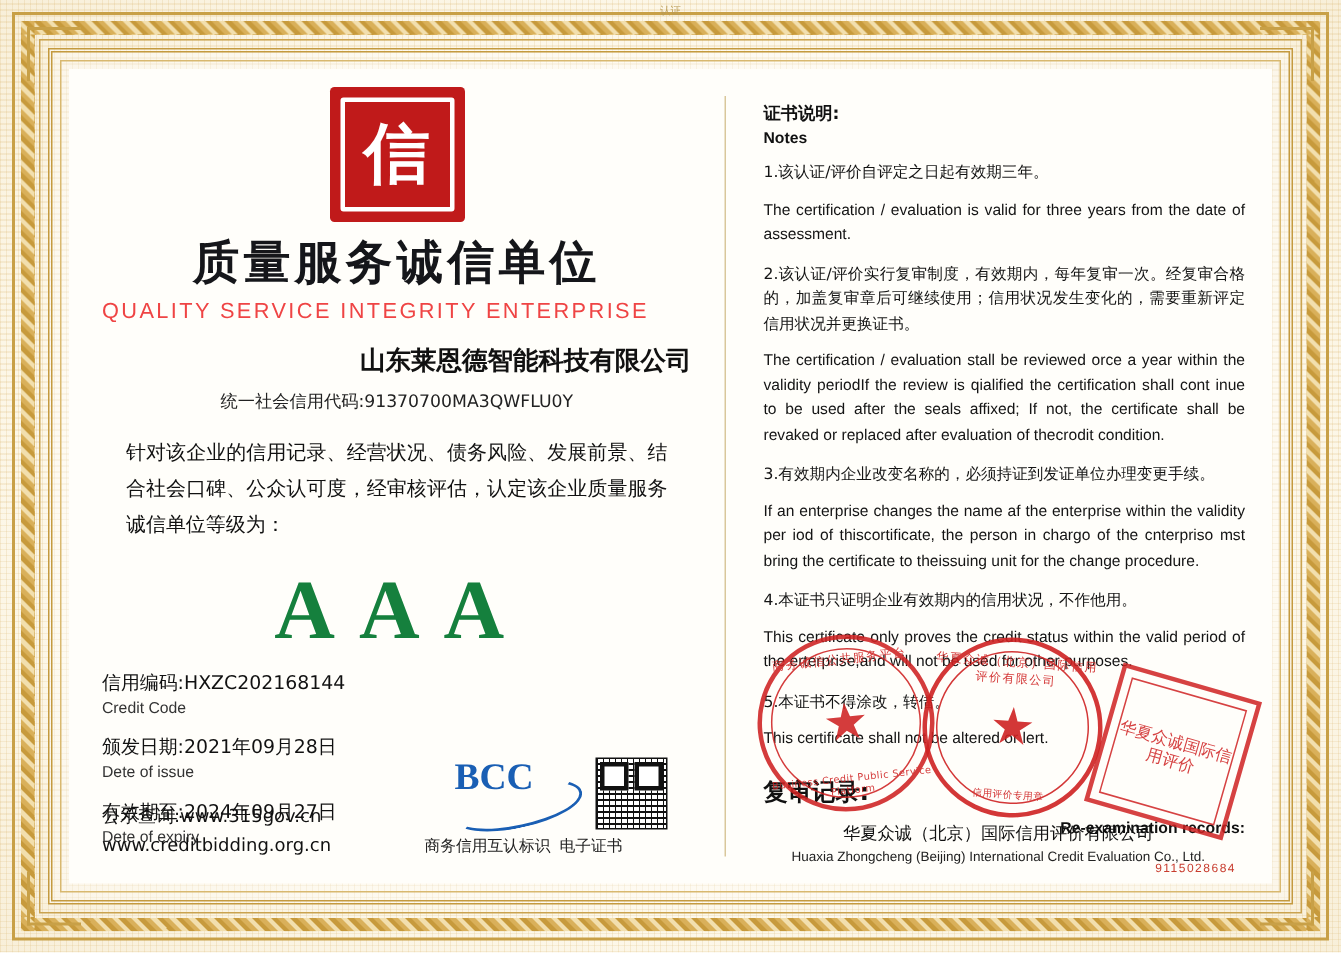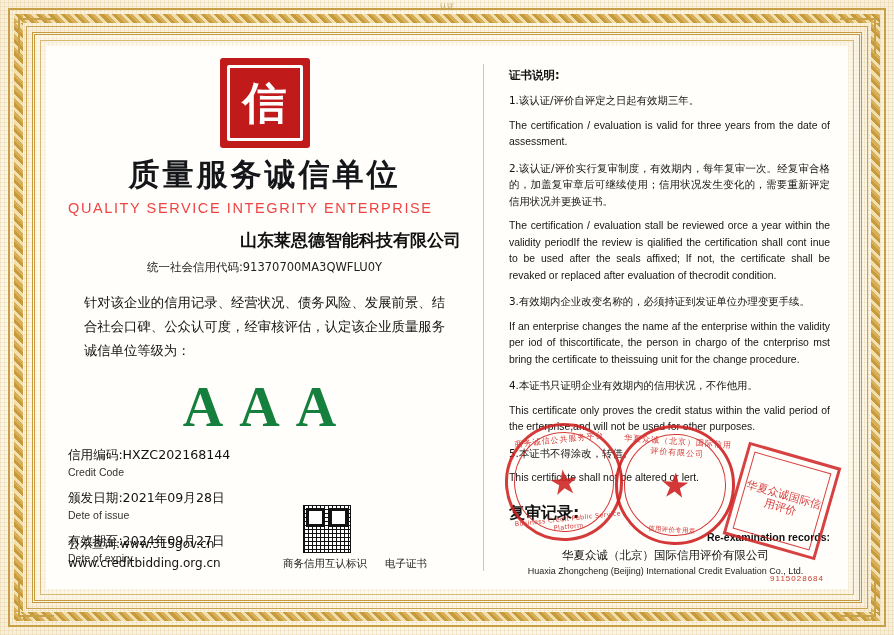--- a/index.html
+++ b/index.html
@@ -133,21 +133,21 @@
       linear-gradient(0deg,#111 1px,transparent 1px);
     background-size:4px 4px;
     background-color:#fff;border:1px solid #111;
     position:relative;
   }
   .qr:before,.qr:after{
     content:"";position:absolute;width:13px;height:13px;border:3px solid #111;background:#fff;
   }
   .qr:before{left:2px;top:2px;}
   .qr:after{right:2px;top:2px;}
-  .qr-labels{position:absolute;right:10px;bottom:18px;width:190px;display:flex;gap:18px;}
+  .qr-labels{position:absolute;right:10px;bottom:18px;width:190px;display:flex;gap:6px;}
   .qr-labels span{font-size:10.5px;color:#222;font-family:"DejaVu Sans", sans-serif;}
   .links{position:absolute;left:22px;bottom:16px;font-size:12px;line-height:19px;color:#111;font-family:"DejaVu Sans", sans-serif;}
 
   
   .notes-title{font-size:11.5px;font-weight:bold;color:#111;font-family:"DejaVu Sans", sans-serif;}
   .notes-title-en{font-size:10.5px;font-weight:bold;color:#111;margin-top:3px;}
   .note{font-size:10.4px;line-height:16.5px;color:#141414;margin-top:9px;font-family:"DejaVu Sans", sans-serif;text-align:justify;}
   .note.en{font-family:"Liberation Sans", sans-serif;}
   .reexam{margin-top:16px;}
   .reexam .cn{font-size:16px;font-weight:bold;color:#111;font-family:"DejaVu Sans", sans-serif;}
@@ -243,35 +243,40 @@
       <div class="field">
         <div class="v">颁发日期:2021年09月28日</div>
         <div class="l">Dete of issue</div>
       </div>
       <div class="field">
         <div class="v">有效期至:2024年09月27日</div>
         <div class="l">Dete of expiry</div>
       </div>
 
       <div class="qr-block">
+        <div class="bcc">
+          <div class="bcc-text">BCC</div>
+          <div class="bcc-arc"></div>
+        </div>
         <div class="qr"></div>
       </div>
       <div class="qr-labels">
         <span>商务信用互认标识</span>
         <span>电子证书</span>
       </div>
 
       <div class="links">
         <div>公示查询:www.315gov.cn</div>
         <div>www.creditbidding.org.cn</div>
       </div>
     </div>
 
     <div class="right">
       <div class="notes-title">证书说明:</div>
+      <div class="notes-title-en">Notes</div>
 
       <div class="note">1.该认证/评价自评定之日起有效期三年。</div>
       <div class="note en">The certification / evaluation is valid for three years from the date of assessment.</div>
       <div class="note">2.该认证/评价实行复审制度，有效期内，每年复审一次。经复审合格的，加盖复审章后可继续使用；信用状况发生变化的，需要重新评定信用状况并更换证书。</div>
       <div class="note en">The certification / evaluation stall be reviewed orce a year within the validity periodIf the review is qialified the certification shall cont inue to be used after the seals affixed; If not, the certificate shall be revaked or replaced after evaluation of thecrodit condition.</div>
       <div class="note">3.有效期内企业改变名称的，必须持证到发证单位办理变更手续。</div>
       <div class="note en">If an enterprise changes the name af the enterprise within the validity per iod of thiscortificate, the person in chargo of the cnterpriso mst bring the certificate to theissuing unit for the change procedure.</div>
       <div class="note">4.本证书只证明企业有效期内的信用状况，不作他用。</div>
       <div class="note en">This certificate only proves the credit status within the valid period of the erterprise,and will not be used for other purposes.</div>
       <div class="note">5.本证书不得涂改，转借。</div>

